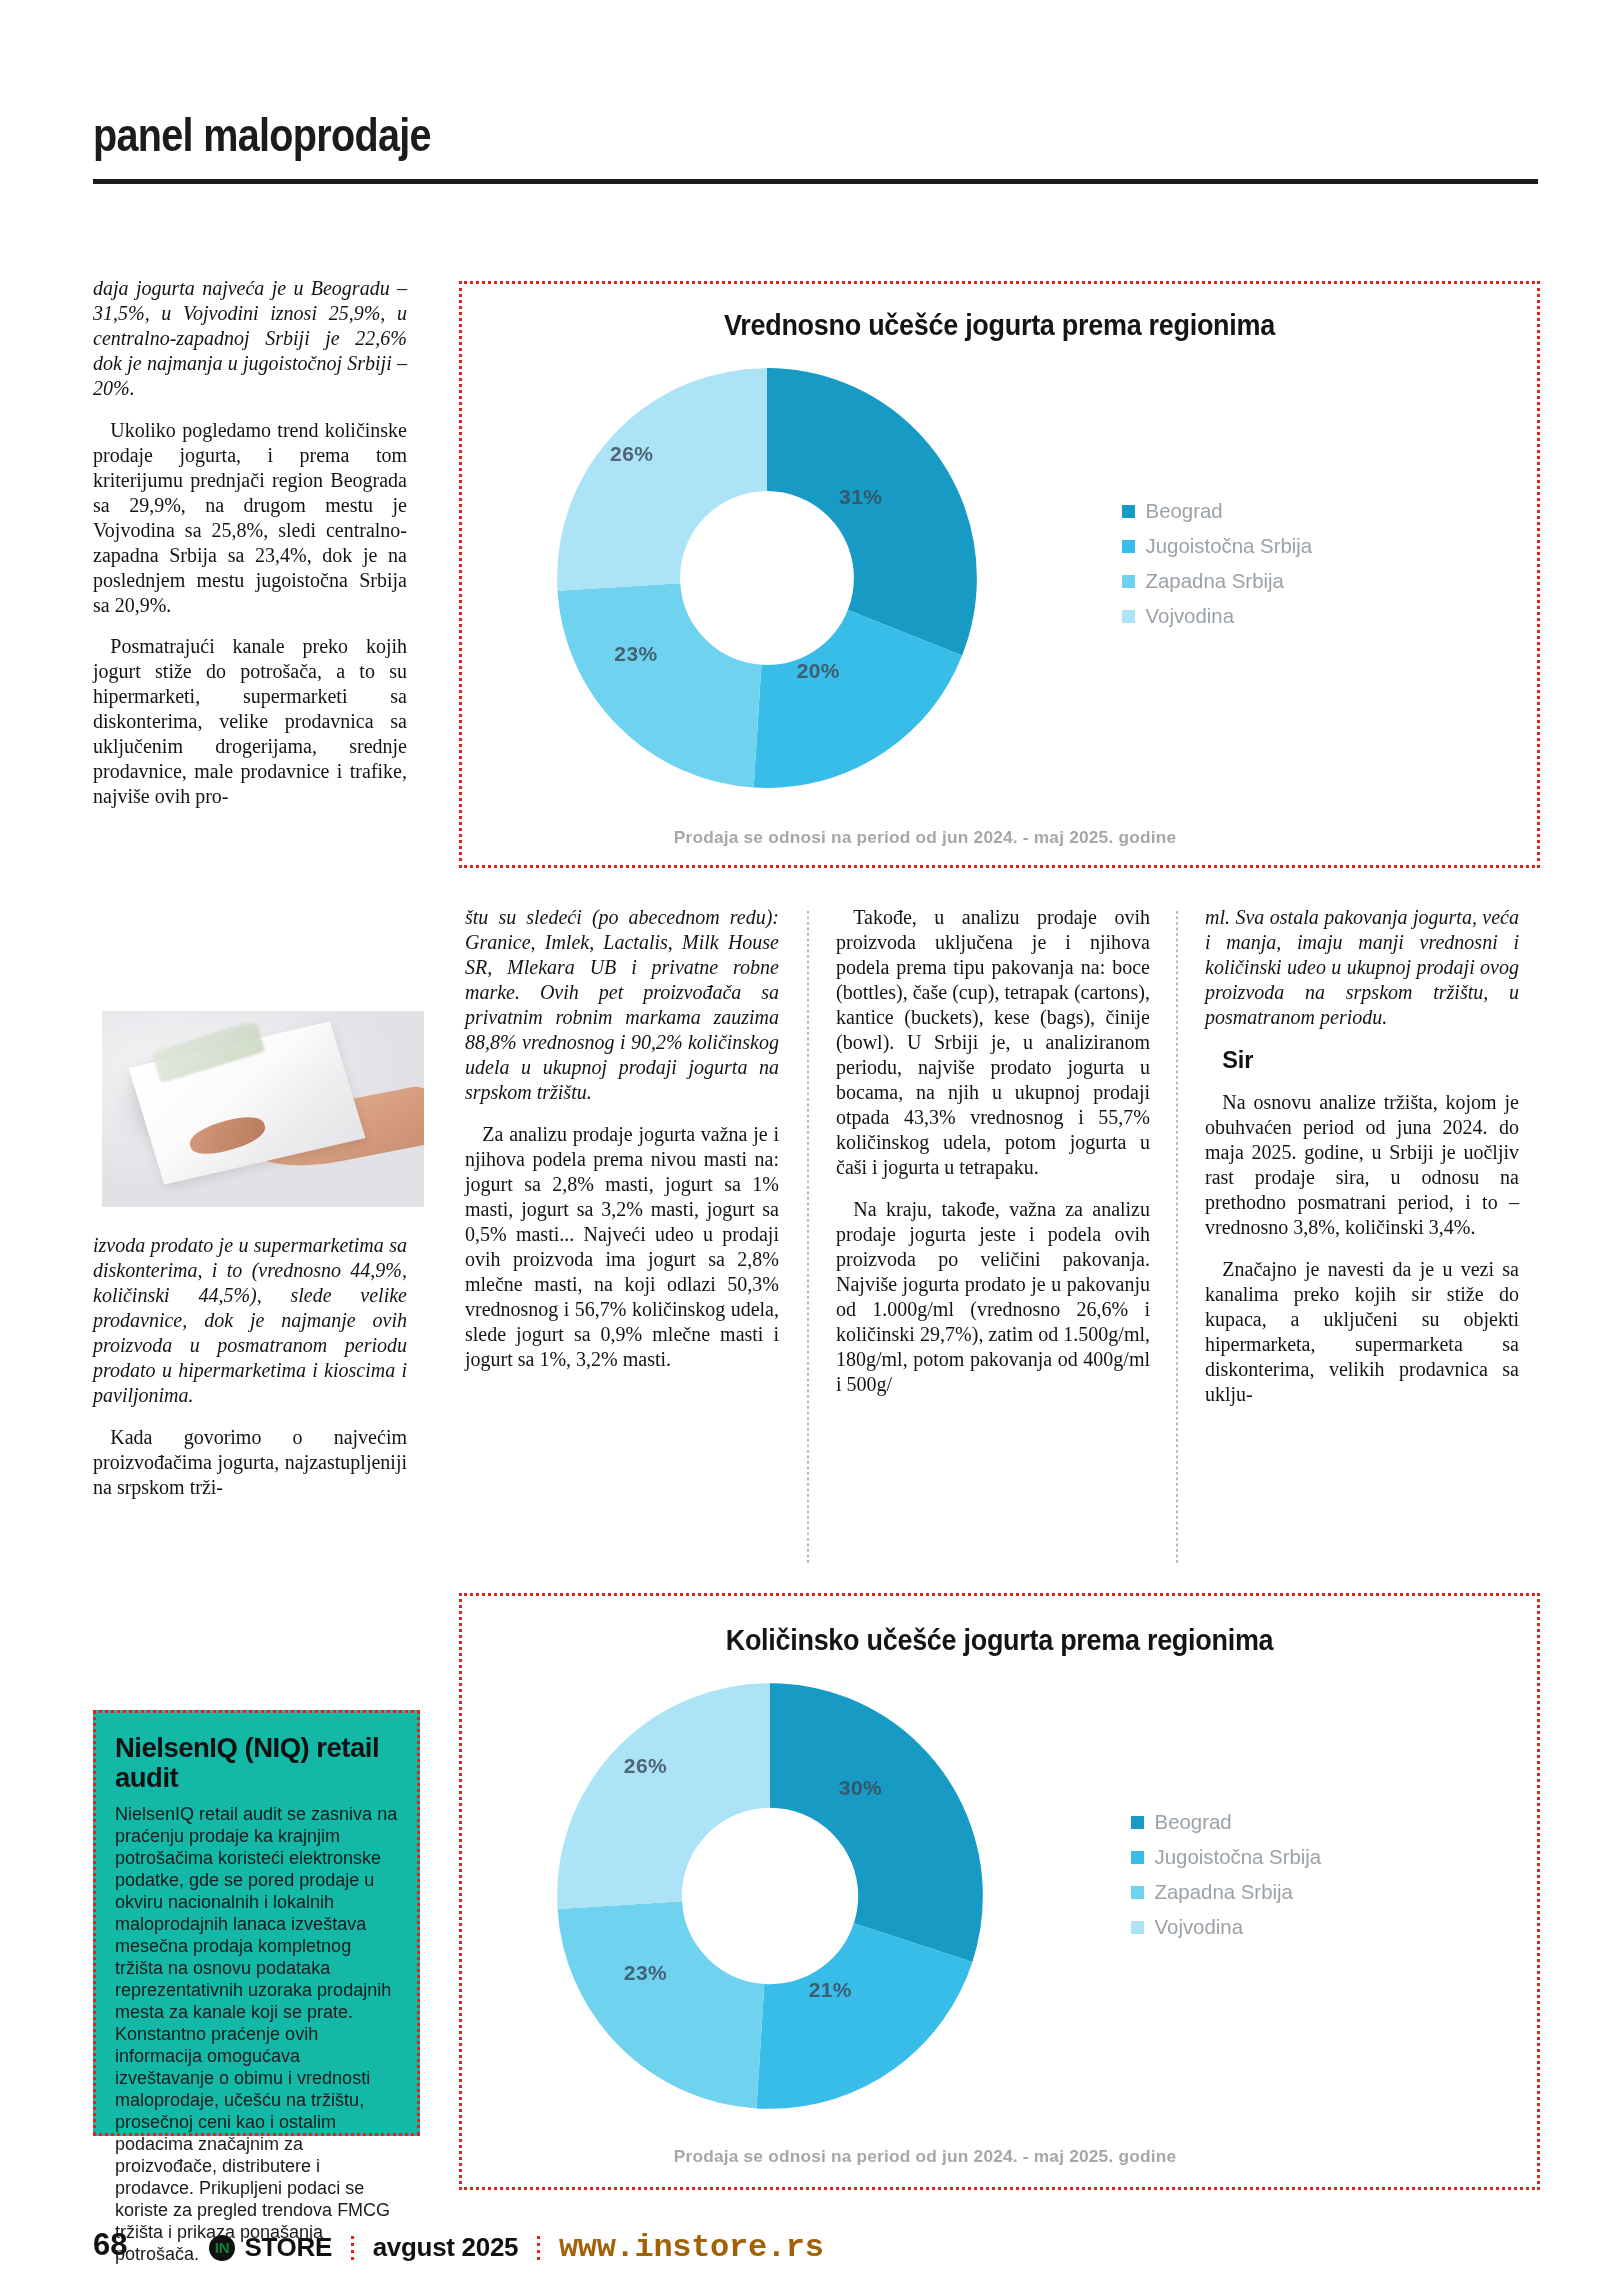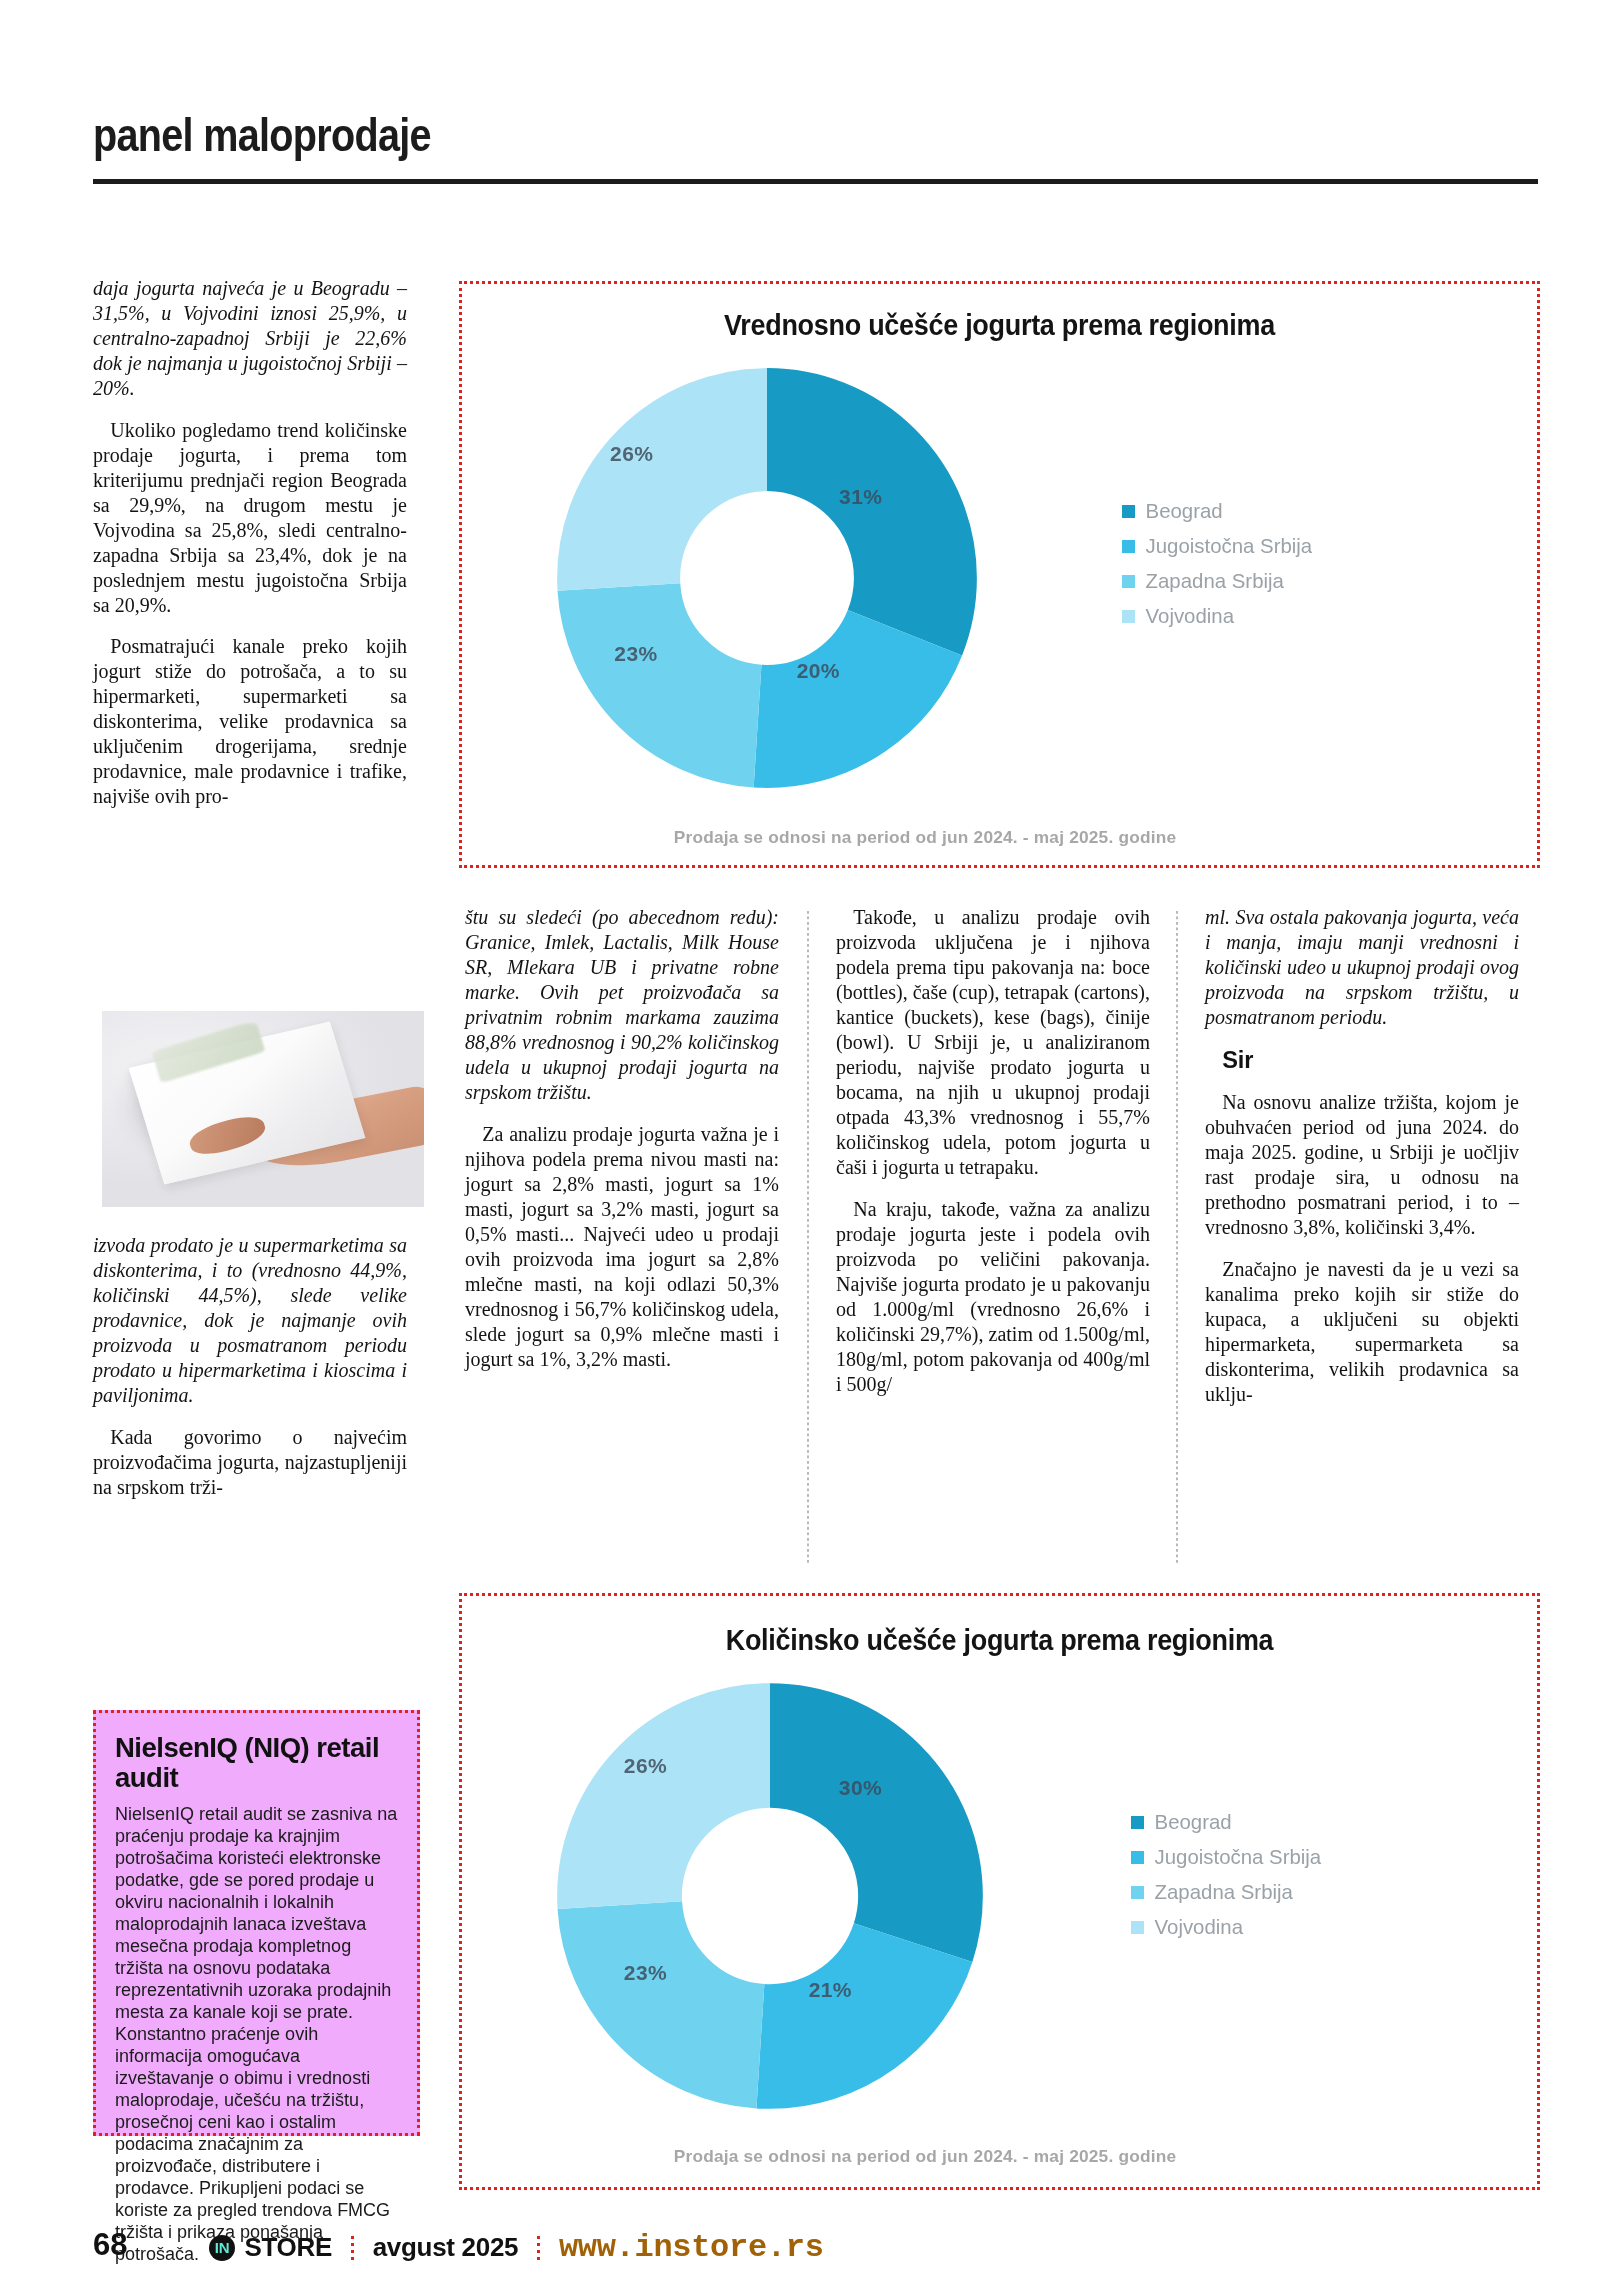--- a/index.html
+++ b/index.html
@@ -121,21 +121,21 @@
   .legend .sw{width:13.4px;height:13.4px;display:inline-block;flex:0 0 auto;}
   .chart-note{
     position:absolute;left:0;right:0;text-align:center;
     font-family:"Liberation Sans",sans-serif;font-weight:bold;
     font-size:17.3px;color:#a7a7a7;letter-spacing:0.2px;
   }
 
   
   .niq{
     position:absolute;box-sizing:border-box;
-    border:3.9px dotted #e2211c;background:#f0abfc;
+    border:3.9px dotted #e2211c;background:#14b8a6;
     padding:20.4px 17.3px 19px 19px;
   }
   .niq h2{
     margin:0 0 9.4px 0;
     font-family:"Liberation Sans",sans-serif;font-weight:bold;
     font-size:27.5px;line-height:30px;color:#111;letter-spacing:-0.5px;
   }
   .niq p{
     margin:0;
     font-family:"Liberation Sans",sans-serif;
@@ -148,21 +148,21 @@
   .footer .pg{
     position:absolute;left:0;top:0;
     font-family:"Liberation Sans",sans-serif;font-weight:bold;font-size:31px;color:#111;
   }
   .footer .brand{
     position:absolute;left:116px;top:2.4px;display:flex;align-items:center;gap:9.4px;
     font-family:"Liberation Sans",sans-serif;font-weight:bold;font-size:26px;color:#111;
     letter-spacing:-0.3px;
   }
   .footer .inmark{
-    width:26px;height:26px;border-radius:50%;background:#111;color:#5eead4;
+    width:26px;height:26px;border-radius:50%;background:#111;color:#15803d;
     display:flex;align-items:center;justify-content:center;
     font-size:15px;font-weight:bold;line-height:1;
   }
   .footer .sep{
     display:inline-block;width:3.1px;height:23.6px;
     background-image:linear-gradient(to bottom,#e2211c 50%,rgba(255,255,255,0) 0%);
     background-size:3.1px 7px;background-repeat:repeat-y;
     margin:0 9.4px;
   }
   .footer .mon{font-family:"Liberation Sans",sans-serif;font-weight:bold;font-size:26px;color:#111;}

